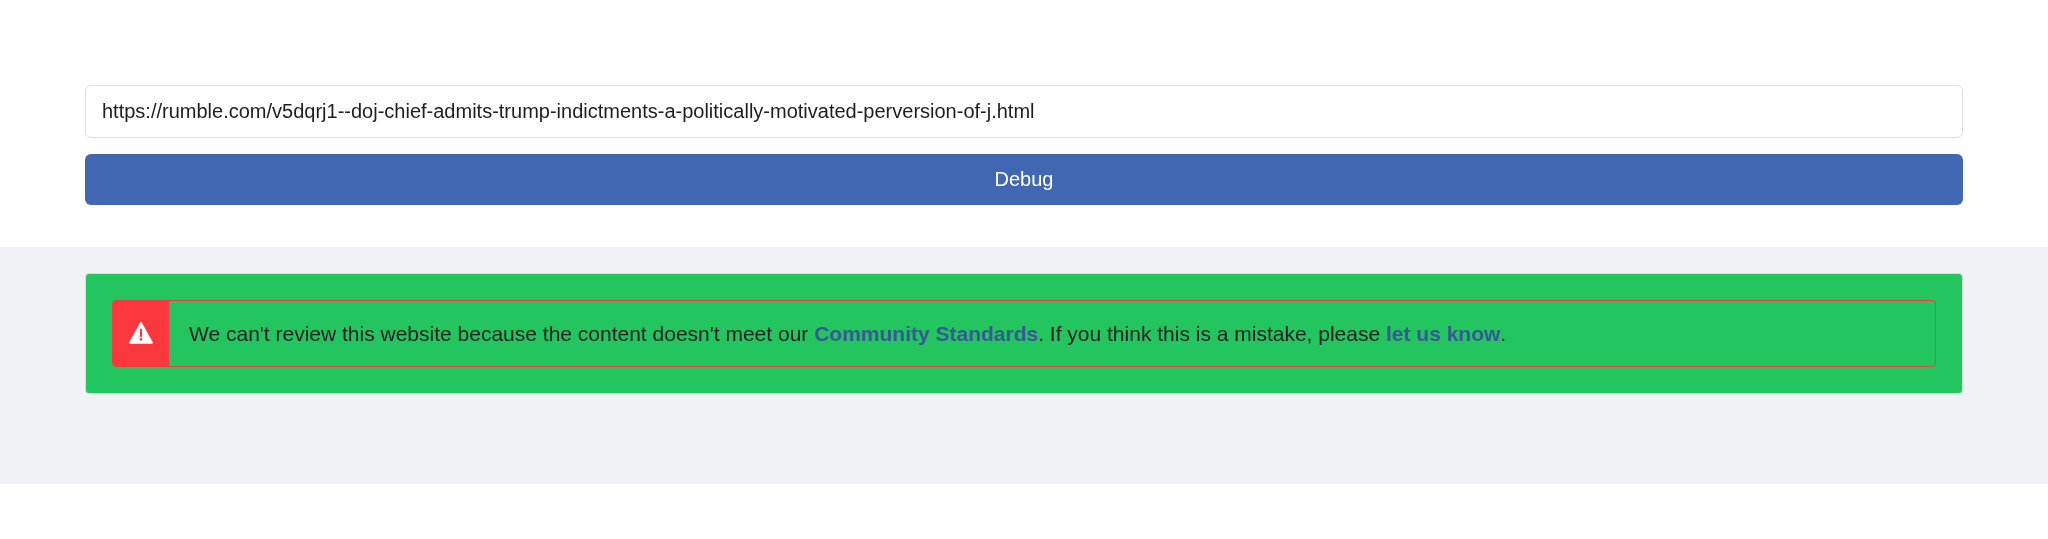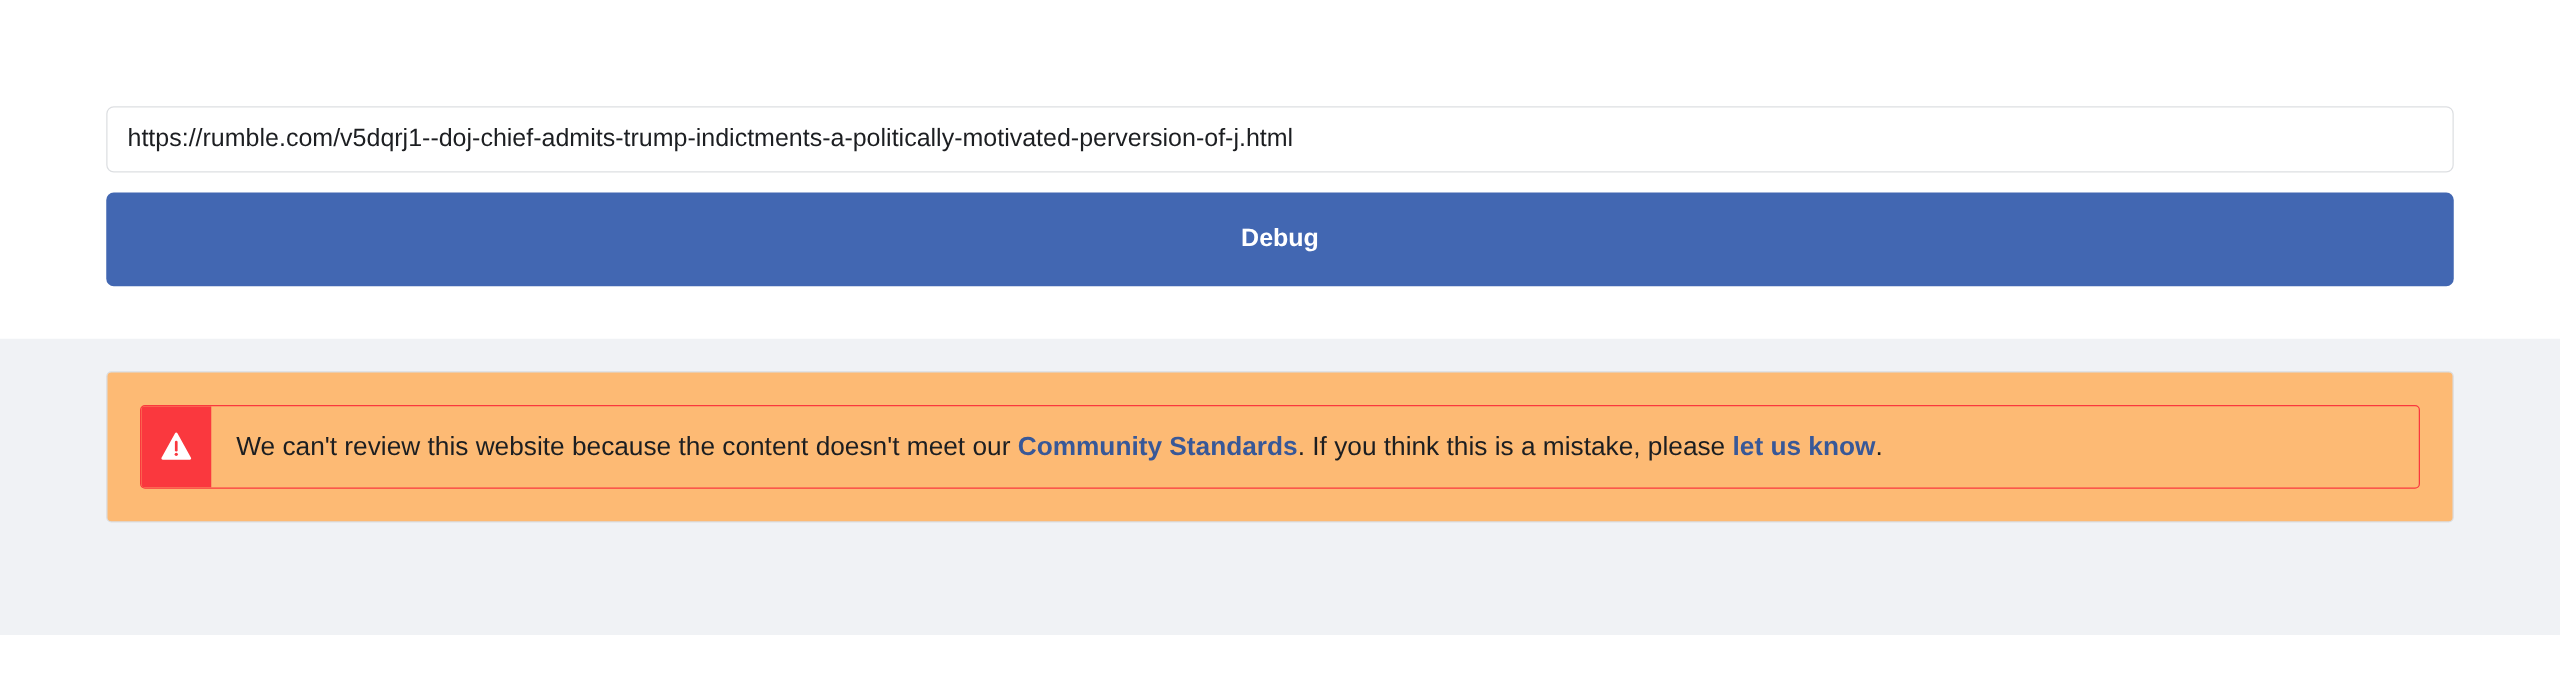--- a/index.html
+++ b/index.html
@@ -27,33 +27,33 @@
       border: 1px solid #dddfe2;
       border-radius: 6px;
       outline: none;
       font-family: inherit;
       background: #ffffff;
     }
     .debug-button {
       background: #4267b2;
       color: #ffffff;
       border: none;
-      padding: 26px 28px;
+      padding: 14px 28px;
       font-size: 20px;
-      font-weight: bold;
+      font-weight: normal;
       border-radius: 6px;
       cursor: pointer;
       font-family: inherit;
     }
     .bottom-section {
       background: #f0f2f5;
       padding: 26px 85px 90px 85px;
     }
     .alert-card {
-      background: #fdba74;
+      background: #22c55e;
       border: 1px solid #dadde1;
       border-radius: 4px;
       padding: 26px;
     }
     .alert-box {
       border: 1px solid #fa383e;
       border-radius: 4px;
       display: flex;
       align-items: stretch;
       overflow: hidden;

